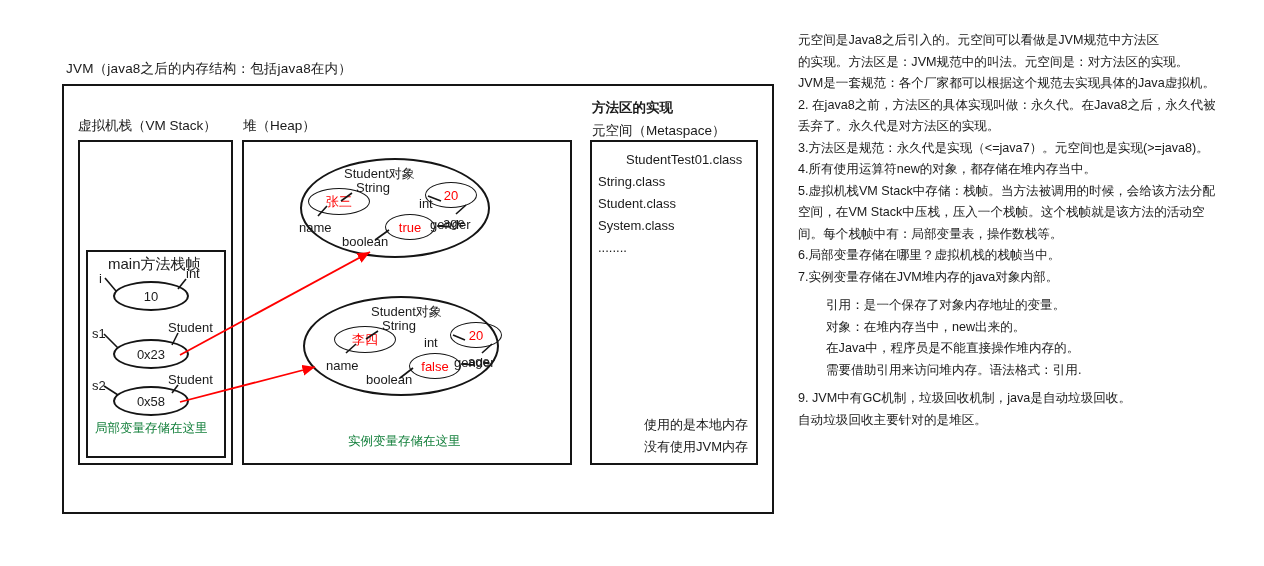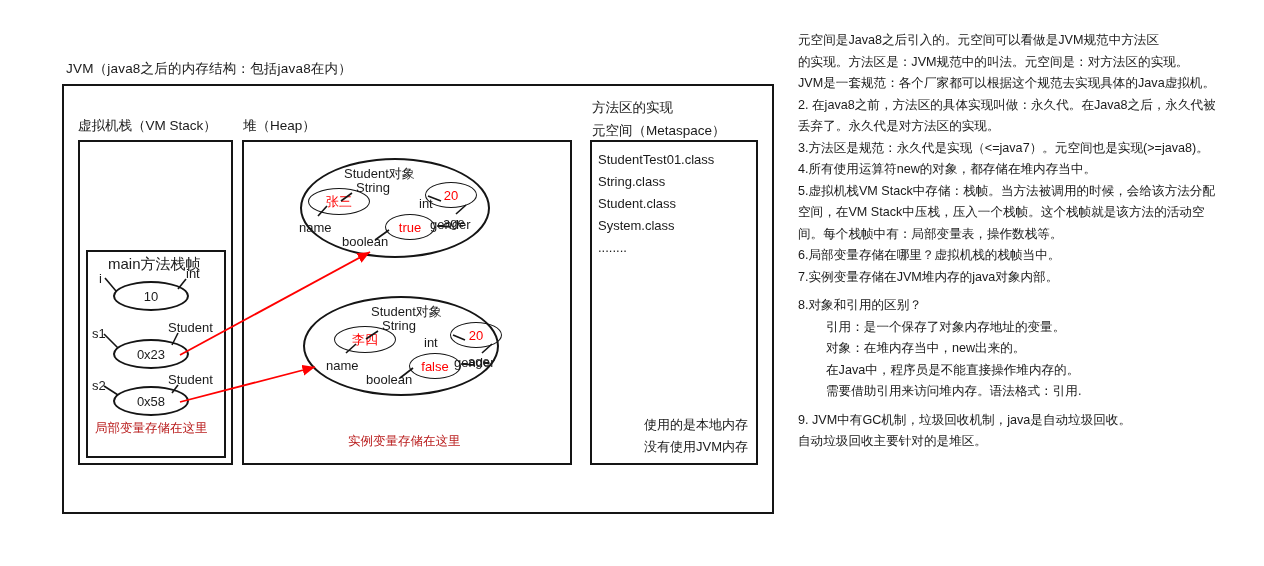--- a/index.html
+++ b/index.html
@@ -9,21 +9,21 @@
   .abs{position:absolute;}
 
   
   #diagram-title{left:66px;top:60px;font-size:13.5px;letter-spacing:.2px;white-space:nowrap;}
 
   #jvm-outer-box{left:62px;top:84px;width:712px;height:430px;border:2px solid #151515;box-sizing:border-box;}
 
   .region-label{font-size:13.5px;white-space:nowrap;}
   #vmstack-label{left:78px;top:117px;}
   #heap-label{left:243px;top:117px;}
-  #methodarea-label{left:592px;top:99px;}
+  #methodarea-label{left:592px;top:99px;font-weight:bold;}
   #metaspace-label{left:592px;top:122px;}
 
   
   #vmstack-box{left:78px;top:140px;width:155px;height:325px;border:2px solid #151515;box-sizing:border-box;}
   #mainframe-box{left:86px;top:250px;width:140px;height:208px;border:2px solid #151515;box-sizing:border-box;}
   #mainframe-title{left:108px;top:255px;font-size:15px;white-space:nowrap;}
 
   
   #heap-box{left:242px;top:140px;width:330px;height:325px;border:2px solid #151515;box-sizing:border-box;}
 
@@ -34,21 +34,21 @@
 
   
   .oval{border:2px solid #151515;border-radius:50%;box-sizing:border-box;
         display:flex;align-items:center;justify-content:center;text-align:left;}
   .oval.thin{border-width:1.6px;}
   .val{font-size:13px;line-height:1;}
   .val.red{color:#ff0000;}
 
   .tag{font-size:13px;white-space:nowrap;}
 
-  .red-caption{color:#b91c1c;font-size:12.5px;white-space:nowrap;}
+  .red-caption{color:#15803d;font-size:12.5px;white-space:nowrap;}
 
   
   #notes{left:798px;top:30px;width:458px;font-size:12.6px;line-height:21.5px;}
   #notes .line{white-space:nowrap;}
   #notes .indent{padding-left:28px;}
   #notes .gap{height:7px;}
 
   svg.overlay{position:absolute;left:0;top:0;width:1264px;height:566px;pointer-events:none;}
 </style>
 </head>
@@ -125,21 +125,21 @@
 
 <div class="abs tag" style="left:366px;top:372px;">boolean</div>
 <div class="abs oval thin" style="left:409px;top:353px;width:52px;height:26px;">
   <span class="val red">false</span>
 </div>
 <div class="abs tag" style="left:454px;top:355px;">gender</div>
 
 <div class="abs red-caption" style="left:348px;top:433px;">实例变量存储在这里</div>
 
 <div class="abs" id="metaspace-box"></div>
-<div class="abs meta-class" style="top:152px;">StudentTest01.class</div>
+<div class="abs meta-class" style="top:152px;margin-left:28px;">StudentTest01.class</div>
 <div class="abs meta-class" style="top:174px;">String.class</div>
 <div class="abs meta-class" style="top:196px;">Student.class</div>
 <div class="abs meta-class" style="top:218px;">System.class</div>
 <div class="abs meta-class" style="top:240px;">........</div>
 <div class="abs meta-foot" style="top:416px;">使用的是本地内存</div>
 <div class="abs meta-foot" style="top:438px;">没有使用JVM内存</div>
 
 <svg class="overlay" xmlns="http://www.w3.org/2000/svg">
 
   <path d="M105,278 L116,291" stroke="#151515" stroke-width="1.6" fill="none"></path>
@@ -179,21 +179,20 @@
     <div class="line">2. 在java8之前，方法区的具体实现叫做：永久代。在Java8之后，永久代被</div>
     <div class="line">丢弃了。永久代是对方法区的实现。</div>
     <div class="line">3.方法区是规范：永久代是实现（&lt;=java7）。元空间也是实现(&gt;=java8)。</div>
     <div class="line">4.所有使用运算符new的对象，都存储在堆内存当中。</div>
     <div class="line">5.虚拟机栈VM Stack中存储：栈帧。当方法被调用的时候，会给该方法分配</div>
     <div class="line">空间，在VM Stack中压栈，压入一个栈帧。这个栈帧就是该方法的活动空</div>
     <div class="line">间。每个栈帧中有：局部变量表，操作数栈等。</div>
     <div class="line">6.局部变量存储在哪里？虚拟机栈的栈帧当中。</div>
     <div class="line">7.实例变量存储在JVM堆内存的java对象内部。</div>
     <div class="gap"></div>
-    <div class="line">8.对象和引用的区别？</div>
     <div class="line indent">引用：是一个保存了对象内存地址的变量。</div>
     <div class="line indent">对象：在堆内存当中，new出来的。</div>
     <div class="line indent">在Java中，程序员是不能直接操作堆内存的。</div>
     <div class="line indent">需要借助引用来访问堆内存。语法格式：引用.</div>
     <div class="gap"></div>
     <div class="line"> 9. JVM中有GC机制，垃圾回收机制，java是自动垃圾回收。</div>
     <div class="line">自动垃圾回收主要针对的是堆区。</div>
   </div>
 
 </body></html>

